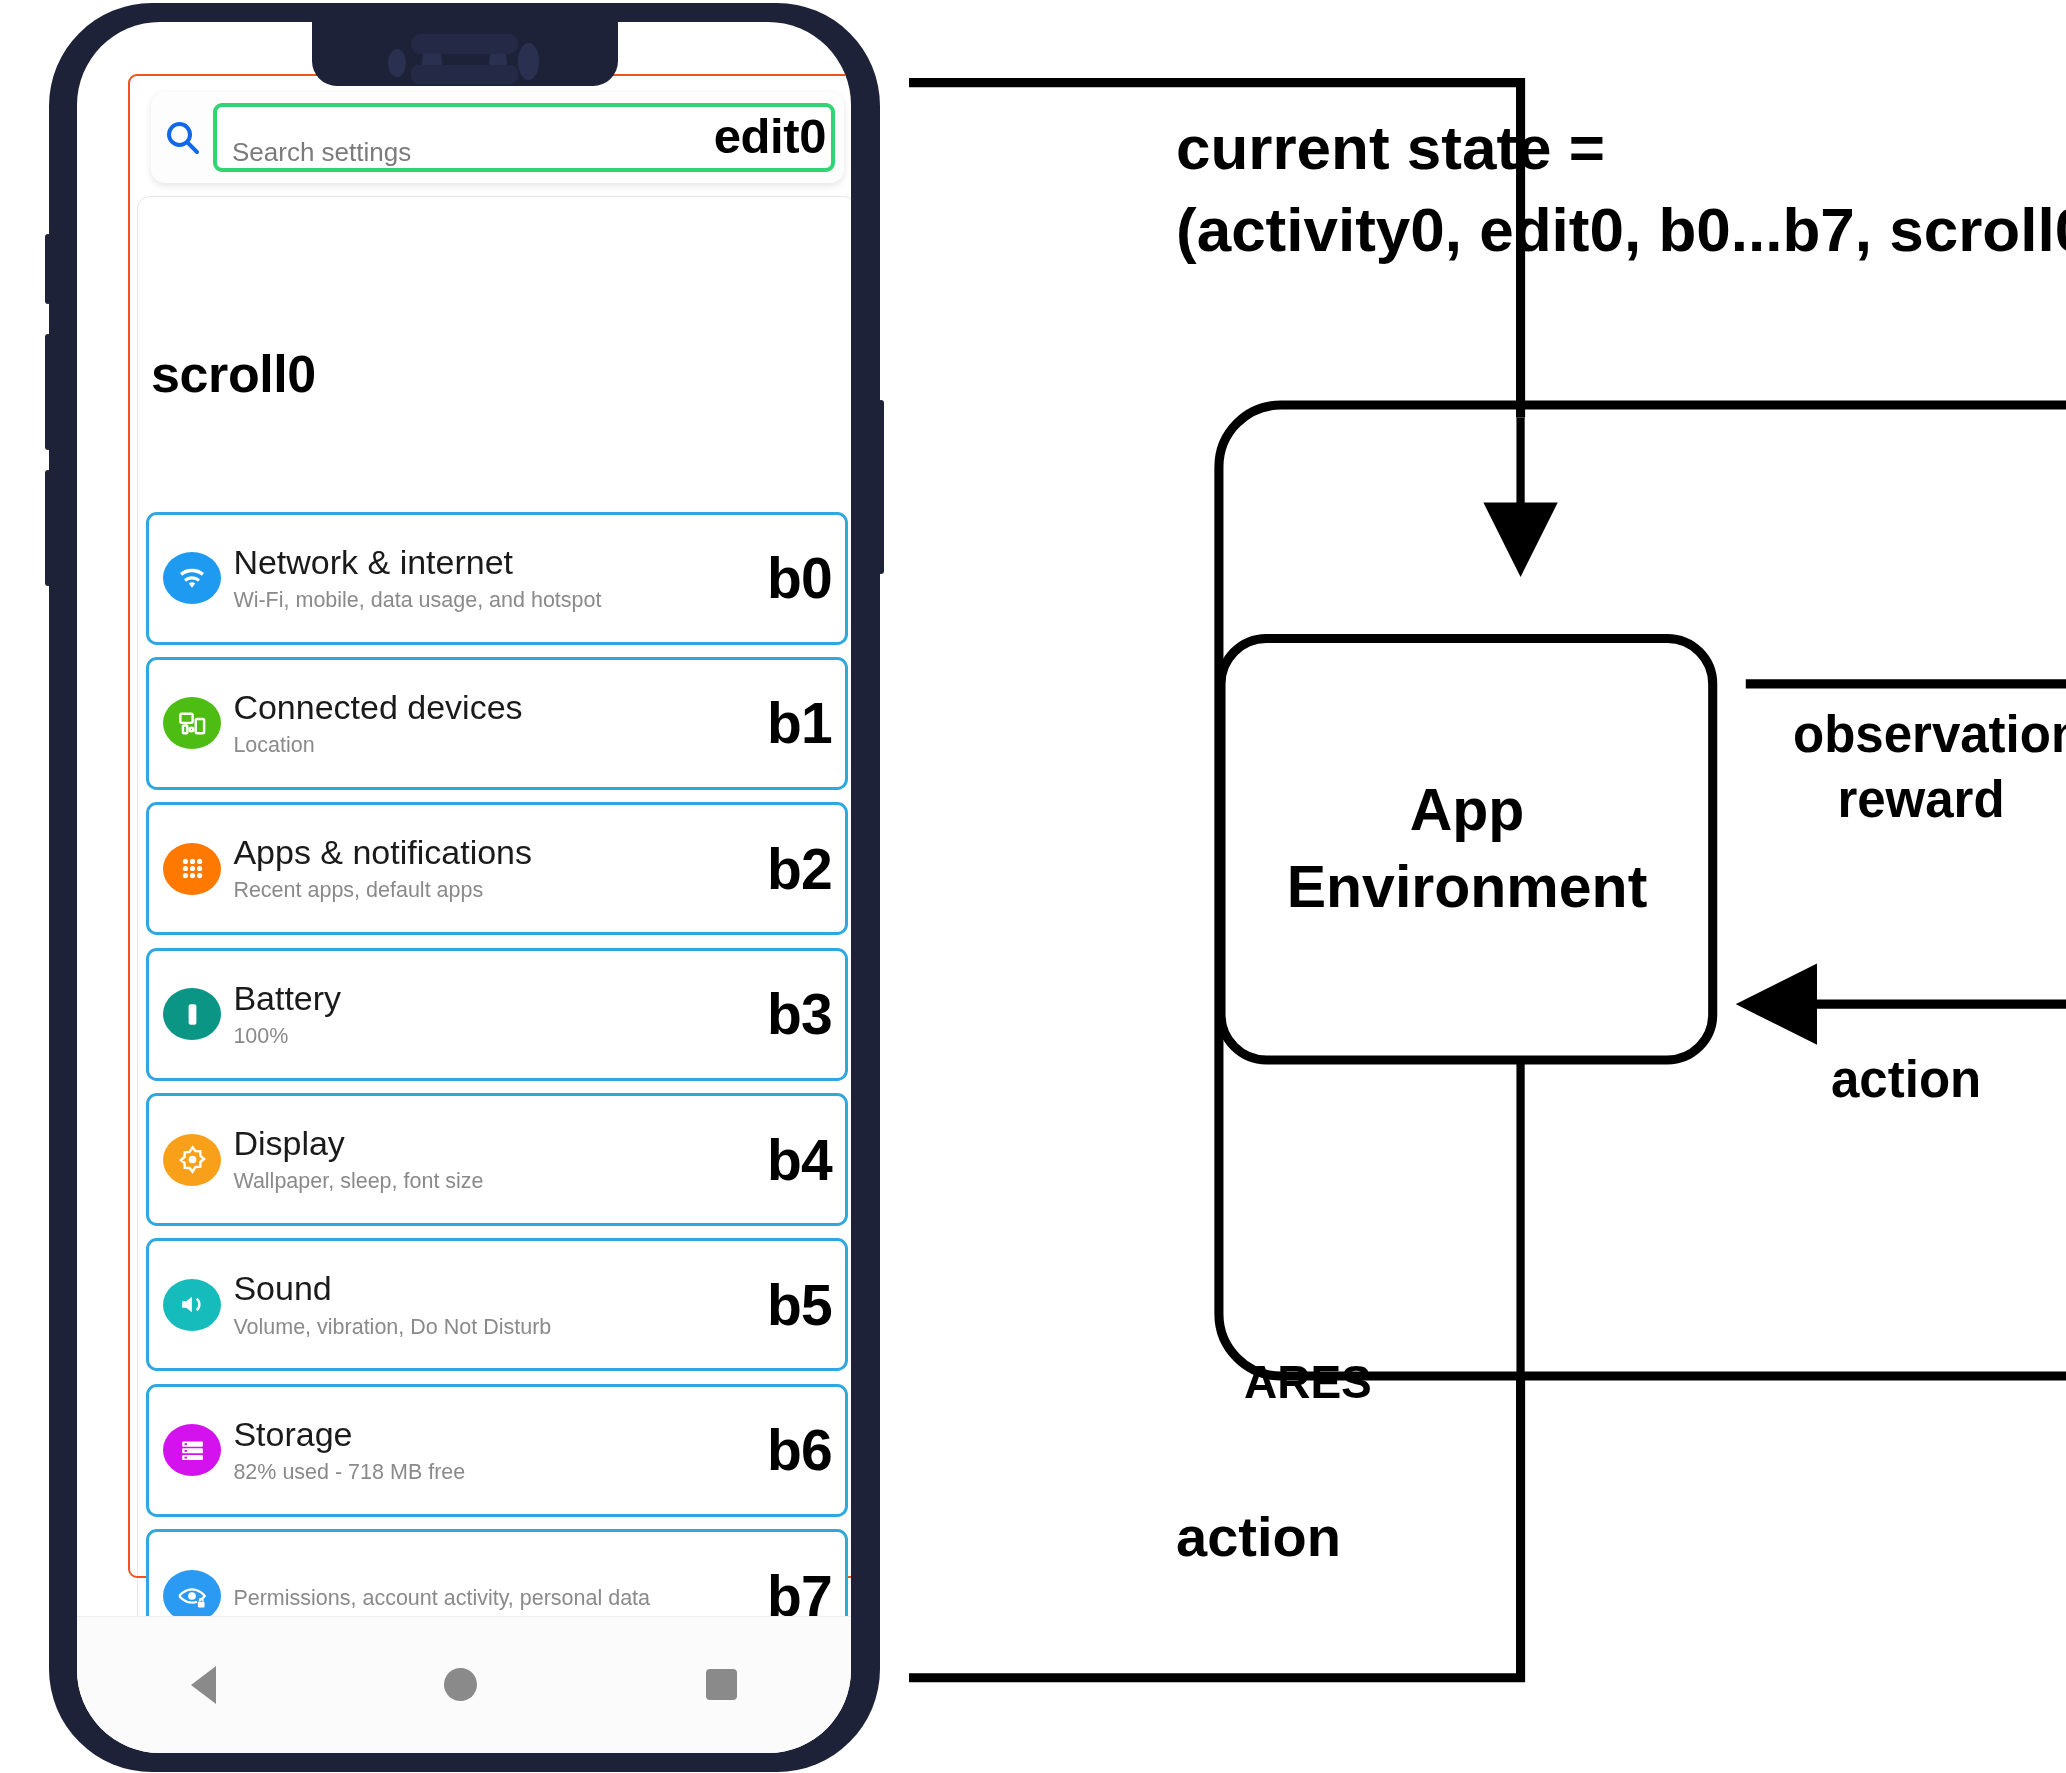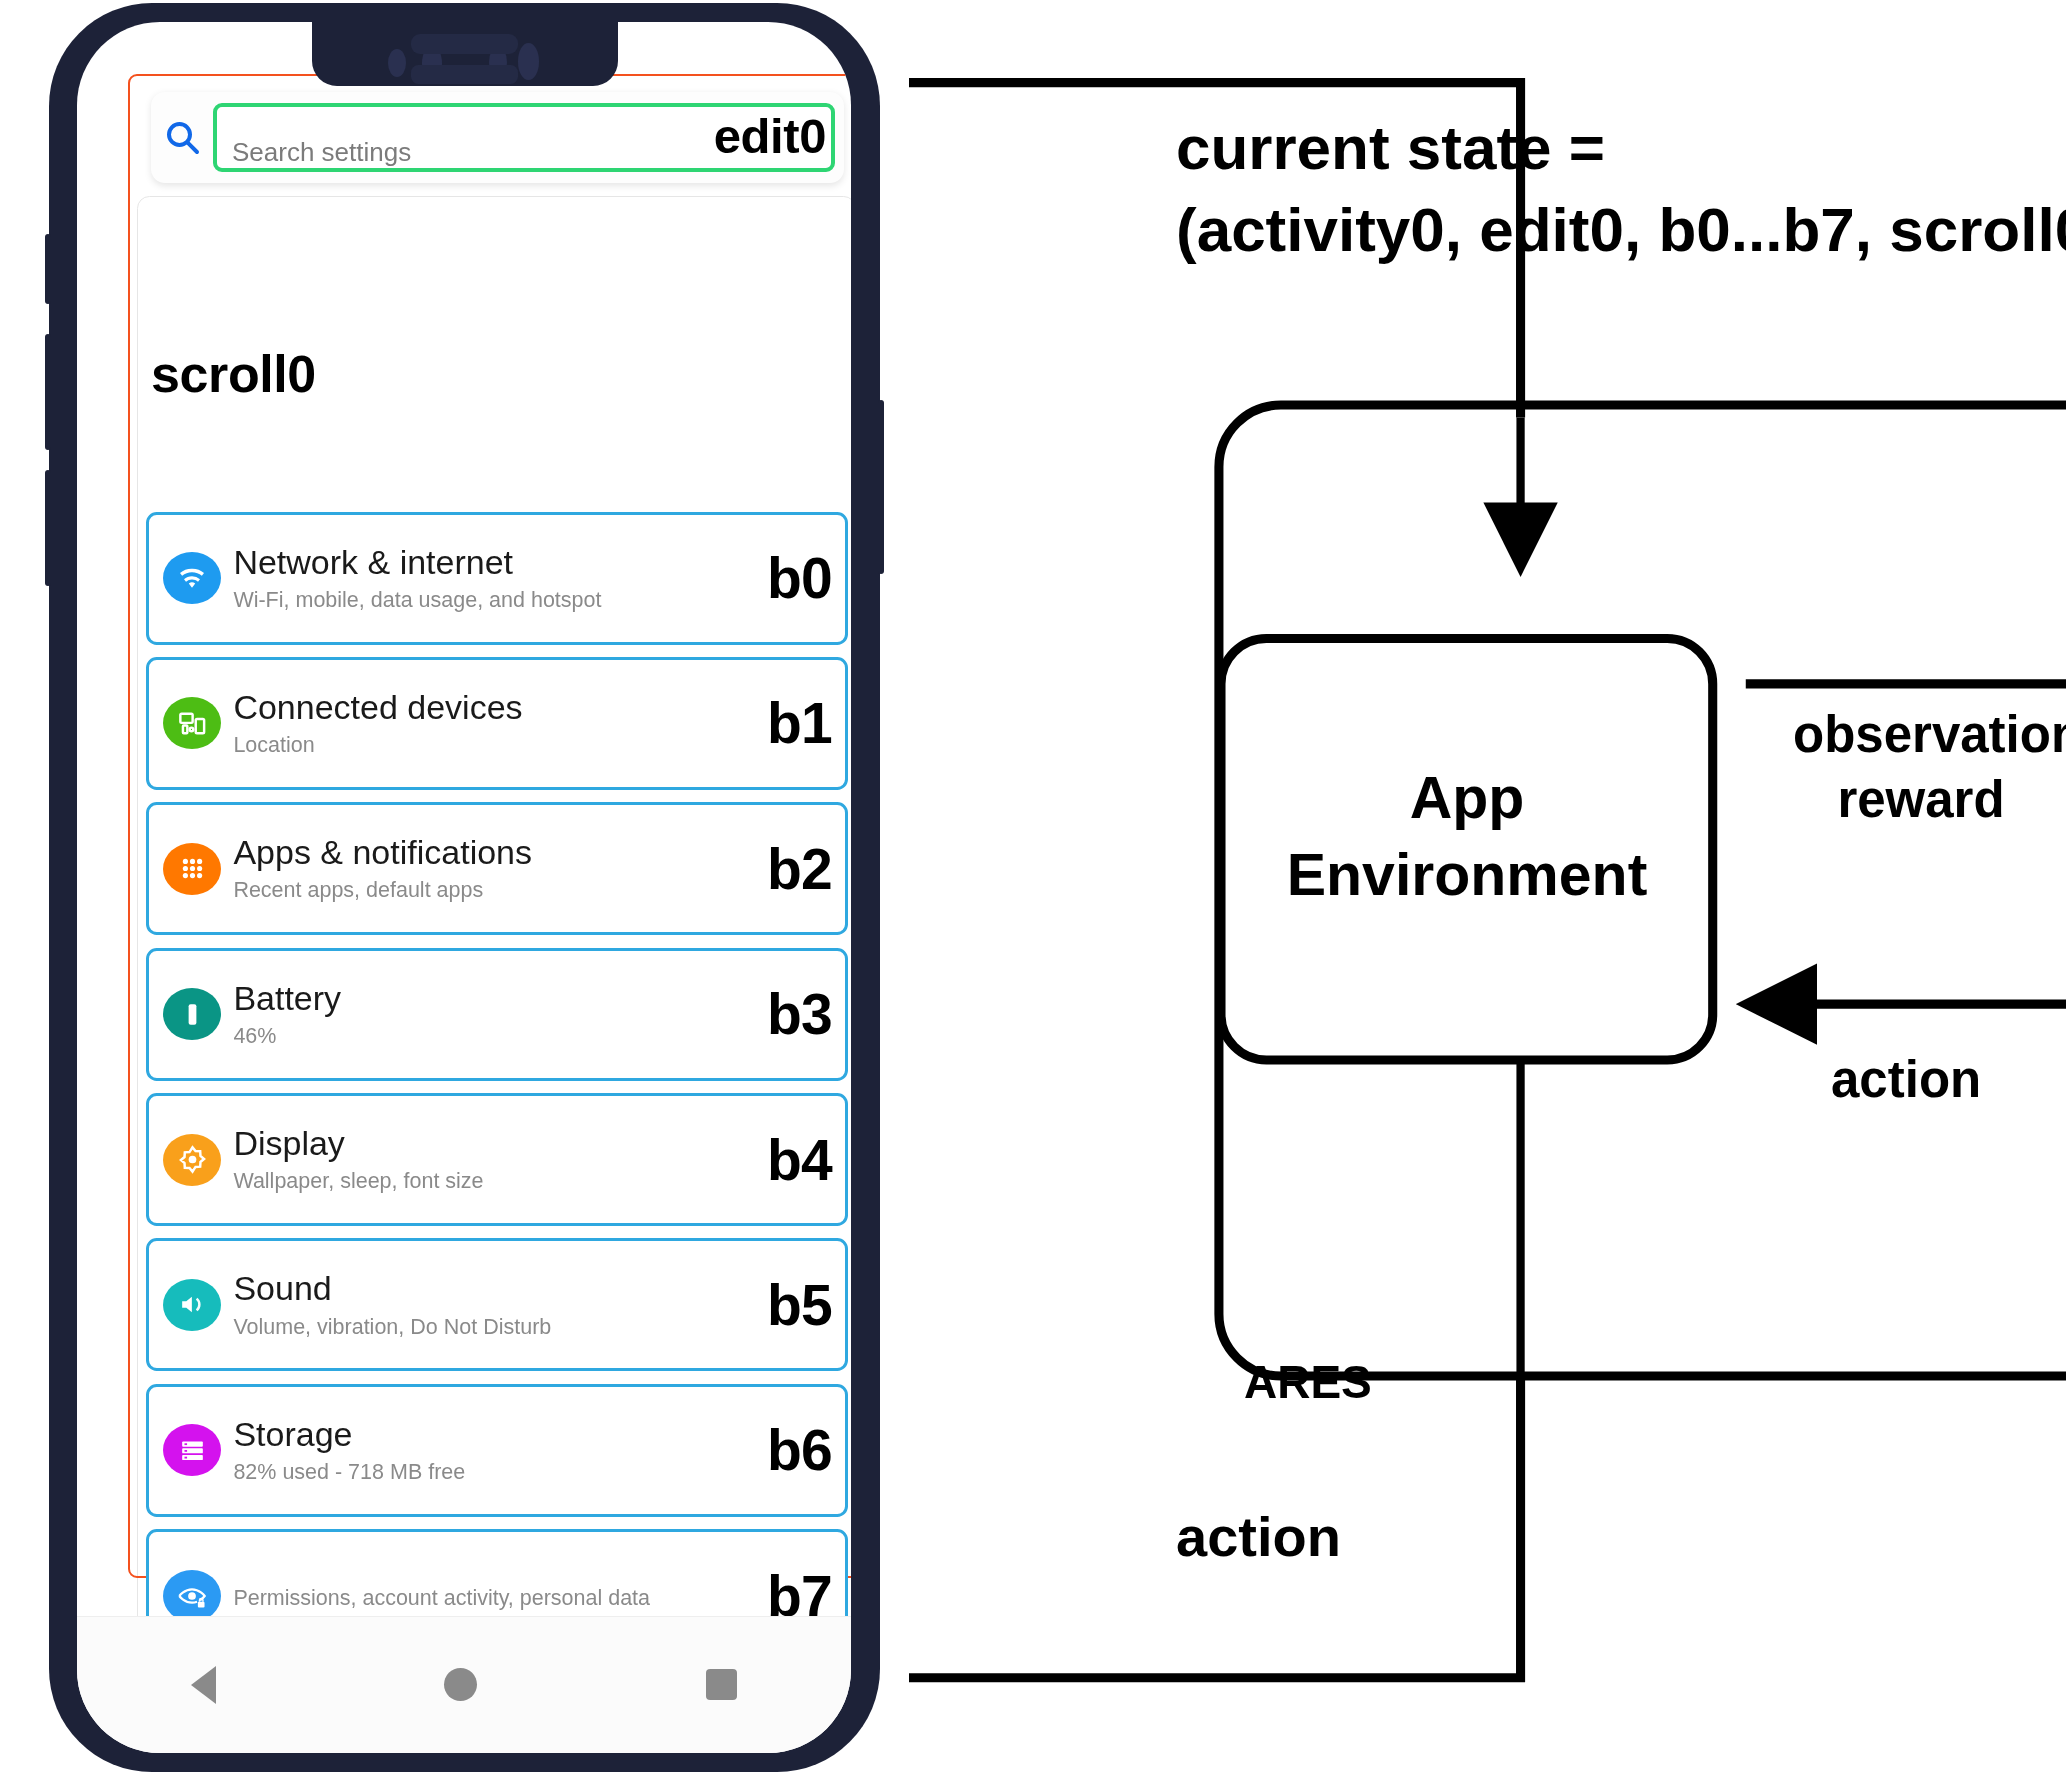--- a/index.html
+++ b/index.html
@@ -73,21 +73,21 @@
   #diagram{position:absolute;left:909px;top:0;width:1988px;height:1774px;}
   #diagram svg{position:absolute;left:0;top:0;}
 
   .dg-text{position:absolute;font-weight:bold;color:#000;}
   #state-label{left:267px;top:107px;font-size:62px;line-height:1.32;white-space:pre;}
   #ares-label{left:335px;top:1355px;font-size:46px;}
   #action-outer-label{left:267px;top:1504px;font-size:56px;}
   #obs-reward-label{left:884px;top:702px;font-size:51px;line-height:1.28;text-align:center;width:256px;}
   #action-inner-label{left:922px;top:1050px;font-size:51px;}
   .box-label{position:absolute;font-weight:bold;color:#000;text-align:center;
-      display:flex;flex-direction:column;align-items:center;justify-content:flex-start;}
+      display:flex;flex-direction:column;align-items:center;justify-content:center;}
   #app-env-label{left:314px;top:760px;width:488px;height:178px;font-size:59px;line-height:1.3;}
 </style>
 </head>
 <body>
 
 <div id="phone-frame">
 
   <div class="side-btn" style="left:-4.1px;top:231px;width:5.8px;height:70px;"></div>
   <div class="side-btn" style="left:-4.1px;top:331px;width:5.8px;height:116px;"></div>
   <div class="side-btn" style="left:-4.1px;top:467px;width:5.8px;height:116px;"></div>
@@ -166,21 +166,21 @@
       </div>
 
       <div class="setting-row" style="border-color: rgb(47, 168, 224);">
         <span class="setting-icon" style="background:#0a9585">
           <svg width="31" height="31" viewBox="0 0 24 24" fill="#fff">
               <rect x="9" y="4" width="6" height="16" rx="1.6"></rect>
             </svg>
         </span>
         <span class="setting-texts" style="display: block;">
           <span class="setting-title" style="display: block;">Battery</span>
-          <span class="setting-sub" style="display: block;">46%</span>
+          <span class="setting-sub" style="display: block;">100%</span>
         </span>
         <span class="setting-tag">b3</span>
       </div>
 
       <div class="setting-row" style="border-color: rgb(47, 168, 224);">
         <span class="setting-icon" style="background:#f9a01b">
           <svg width="33" height="33" viewBox="0 0 24 24" fill="none" stroke="#fff" stroke-width="1.8">
             <path d="M12 3.2l2.2 2.6 3.4.2.2 3.4 2.6 2.2-2.6 2.2-.2 3.4-3.4.2L12 20.8l-2.2-2.6-3.4-.2-.2-3.4L3.6 12.4 6.2 10.2l.2-3.4 3.4-.2z"></path>
             <circle cx="12" cy="12" r="2.8" fill="#fff" stroke="none"></circle>
           </svg>

